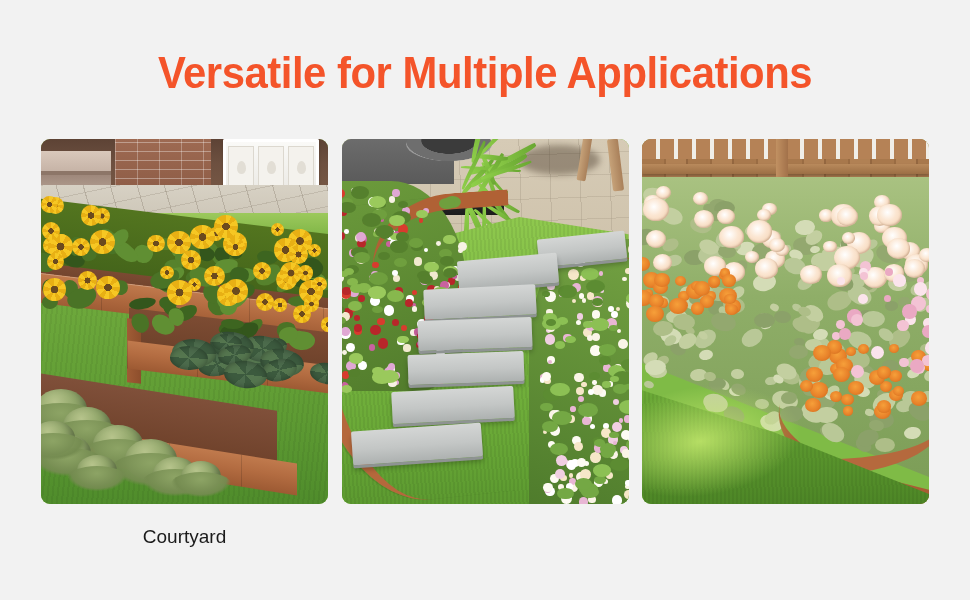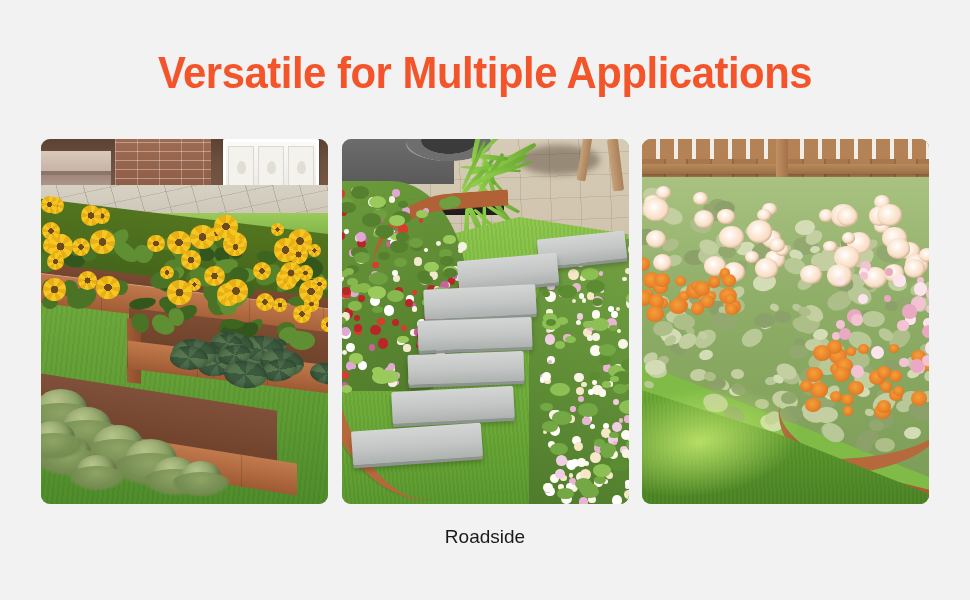--- a/index.html
+++ b/index.html
@@ -699,20 +699,21 @@
           <div class="cabbage" style="left:22px;top:268px;width:48px;height:37.44px;"></div>
           <div class="cabbage" style="left:52px;top:286px;width:50px;height:39px;"></div>
           <div class="cabbage" style="left:84px;top:300px;width:52px;height:40.56px;"></div>
           <div class="cabbage" style="left:4px;top:296px;width:46px;height:35.88px;"></div>
           <div class="cabbage" style="left:112px;top:318px;width:44px;height:34.32px;"></div>
           <div class="cabbage" style="left:-10px;top:282px;width:44px;height:34.32px;"></div>
           <div class="cabbage" style="left:140px;top:322px;width:40px;height:31.200000000000003px;"></div>
           <div class="cabbage" style="left:36px;top:316px;width:40px;height:31.200000000000003px;"></div>
         </div>
     </div>
+    <div class="caption">Courtyard</div>
   </div>
 
   <div class="card">
     <div class="photo p2">
       <div class="patio"></div>
       <div class="dark-slab"></div>
       <div class="firepit"></div>
       <div class="shadow1"></div>
       <div class="leg" style="left:238px;top:-4px;width:9px;height:46px;transform:rotate(9deg);"></div>
       <div class="leg" style="left:268px;top:0px;width:11px;height:52px;transform:rotate(-7deg);"></div>
@@ -1624,21 +1625,20 @@
           <div class="stone" style="left:76px;top:180px;width:114px;height:30px;
                    transform:rotate(-2deg)"></div>
           <div class="stone" style="left:66px;top:214px;width:116px;height:30px;
                    transform:rotate(-2deg)"></div>
           <div class="stone" style="left:50px;top:250px;width:122px;height:32px;
                    transform:rotate(-3deg)"></div>
           <div class="stone" style="left:10px;top:288px;width:130px;height:34px;
                    transform:rotate(-4deg)"></div>
         </div>
     </div>
-    <div class="caption">Roadside</div>
   </div>
 
   <div class="card">
     <div class="photo p3">
       <div class="fence"></div>
       <div class="fence-top"></div>
       <div class="rail"></div>
       <div class="post"></div>
       <div class="bed"></div>
       <div id="p3-flowers">

